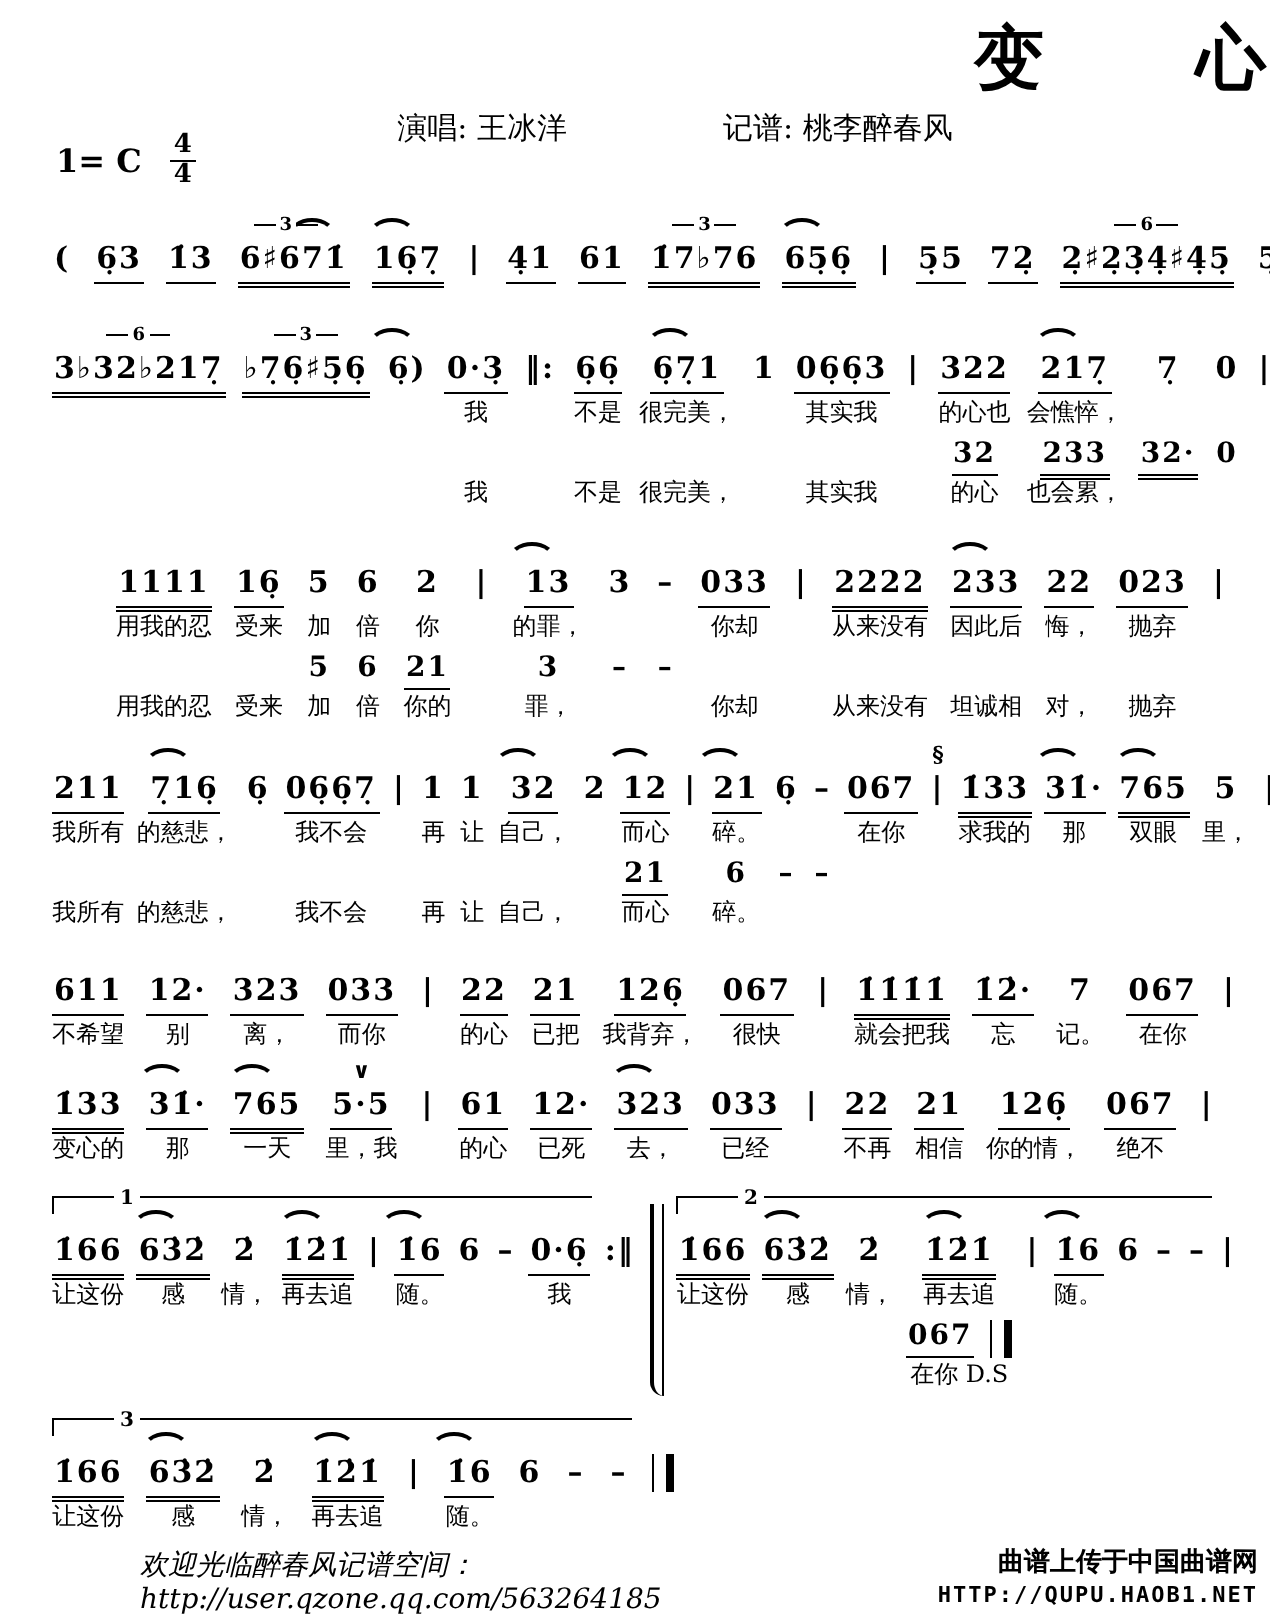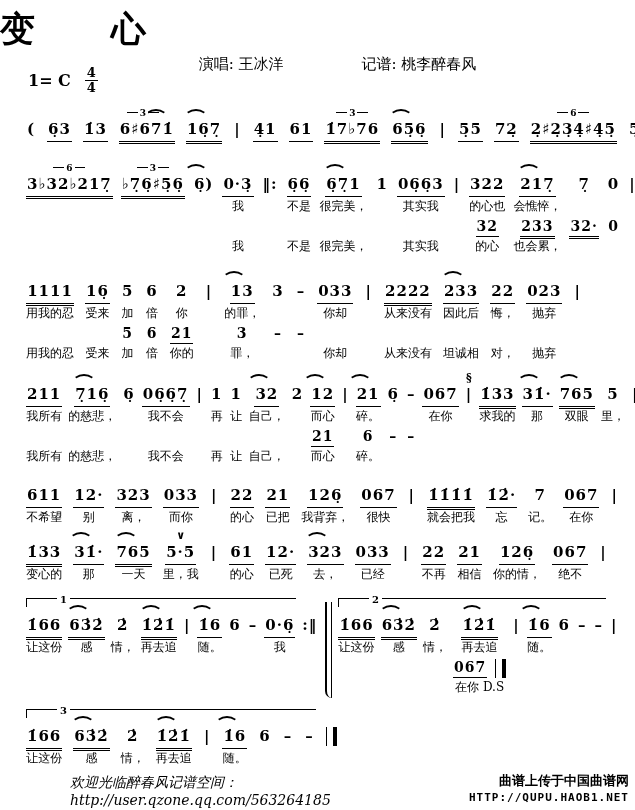--- a/index.html
+++ b/index.html
@@ -1,33 +1,33 @@
 <!DOCTYPE html>
 <html><head>
 <meta charset="utf-8">
 <style>
   html,body{margin:0;padding:0;background:#fff;}
   body{width:635px;height:810px;overflow:hidden;color:#000;
        font-family:"DejaVu Serif","Liberation Serif",serif;}
   .page{position:relative;width:635px;height:810px;background:#fff;}
 
   
-  h1{margin:6px 0 0;text-align:left;font-size:35px;font-weight:bold;letter-spacing:2px;}
+  h1{margin:6px 0 0;text-align:right;font-size:35px;font-weight:bold;letter-spacing:2px;}
   .sub{display:flex;justify-content:center;gap:78px;font-size:15px;margin-top:2px;padding-left:40px;}
   .keysig{position:absolute;left:28px;top:60px;font-size:16px;font-weight:bold;
           display:flex;gap:14px;align-items:center;}
   .frac{display:inline-flex;flex-direction:column;line-height:1.05;font-size:13px;text-align:center;}
   .frac .num{border-bottom:1px solid #000;padding:0 2px;}
 
   
   #score{position:absolute;top:100px;left:0;width:635px;}
   .sys{position:relative;padding-left:26px;margin-top:14px;}
   .sys:nth-child(1){margin-top:2px;}
   .sys:nth-child(2){margin-top:20px;}
-  .sys:nth-child(3){margin-top:14px;}
+  .sys:nth-child(3){margin-top:14px;margin-left:32px;}
   .sys:nth-child(4){margin-top:10px;}
   .sys:nth-child(5){margin-top:8px;}
   .sys:nth-child(6){margin-top:4px;}
   .sys:nth-child(7){margin-top:14px;padding-top:6px;}
   .sys:nth-child(8){margin-top:12px;padding-top:6px;}
   .cols{display:flex;align-items:flex-start;gap:11px;}
   .sys:nth-child(4) .cols{gap:6px;}
   .sys:nth-child(7) .cols{gap:6px;}
   .sys:nth-child(2) .cols{gap:8px;}
   .col{display:flex;flex-direction:column;align-items:center;position:relative;}

